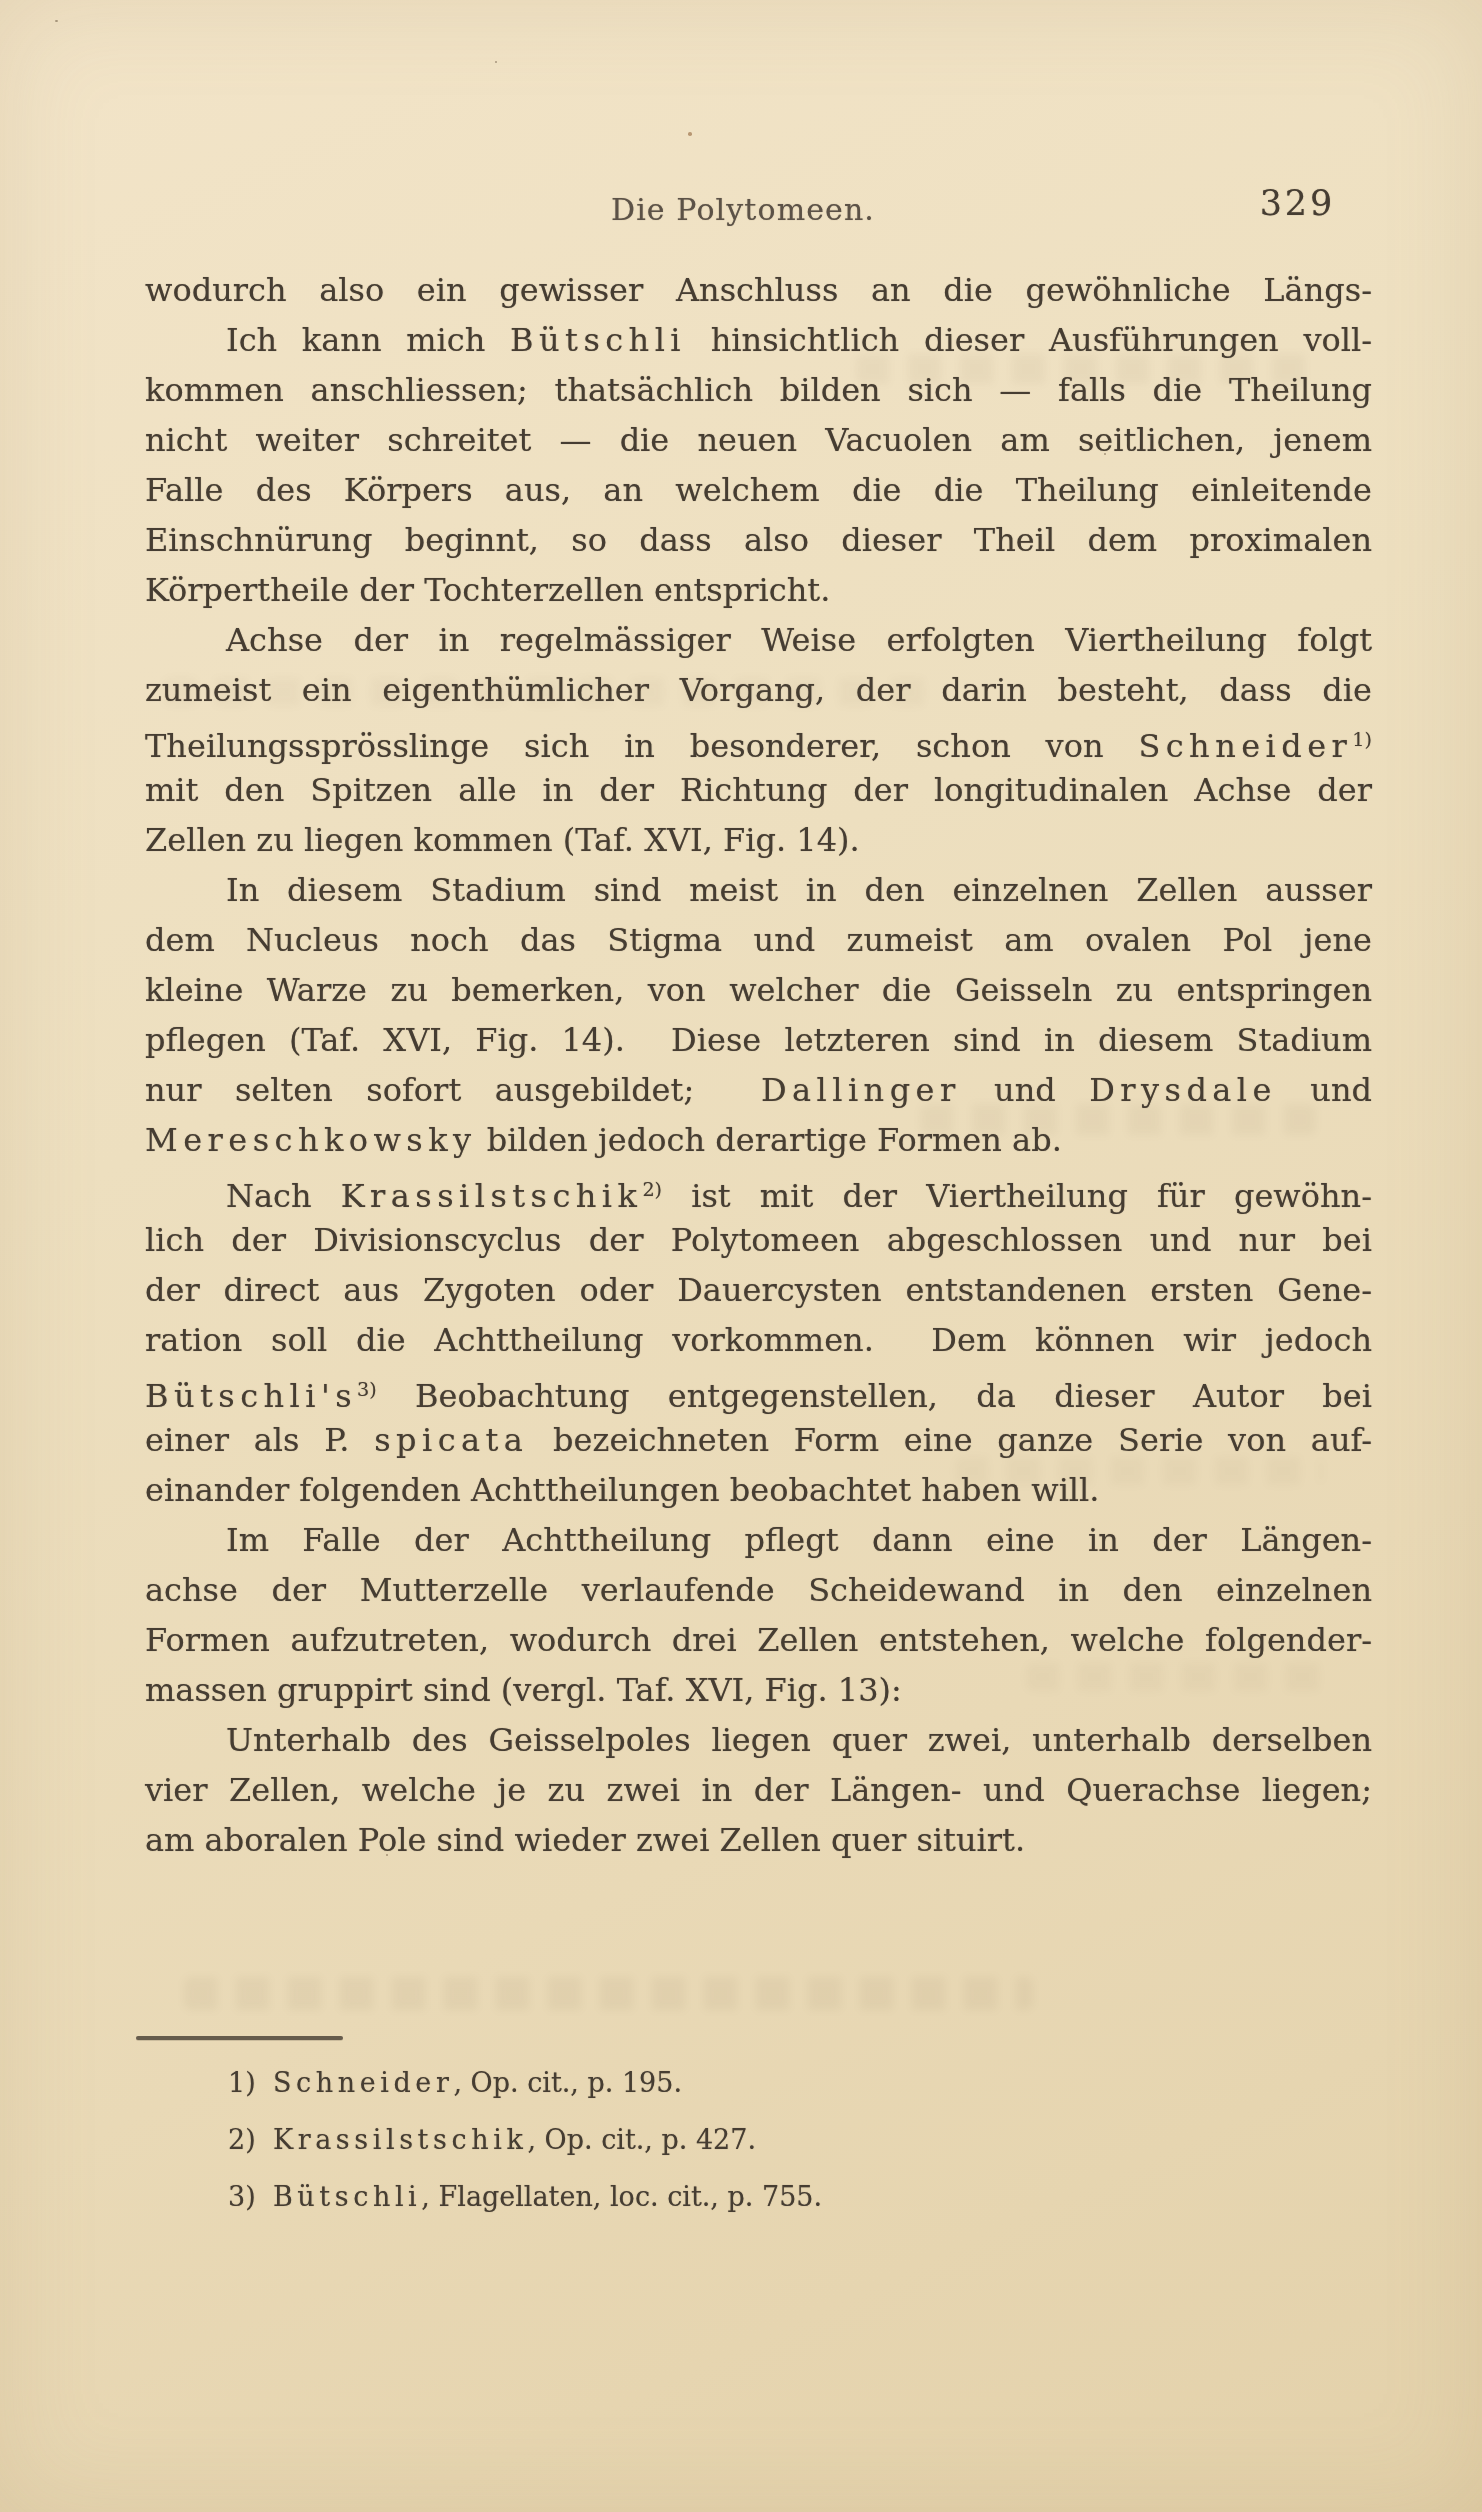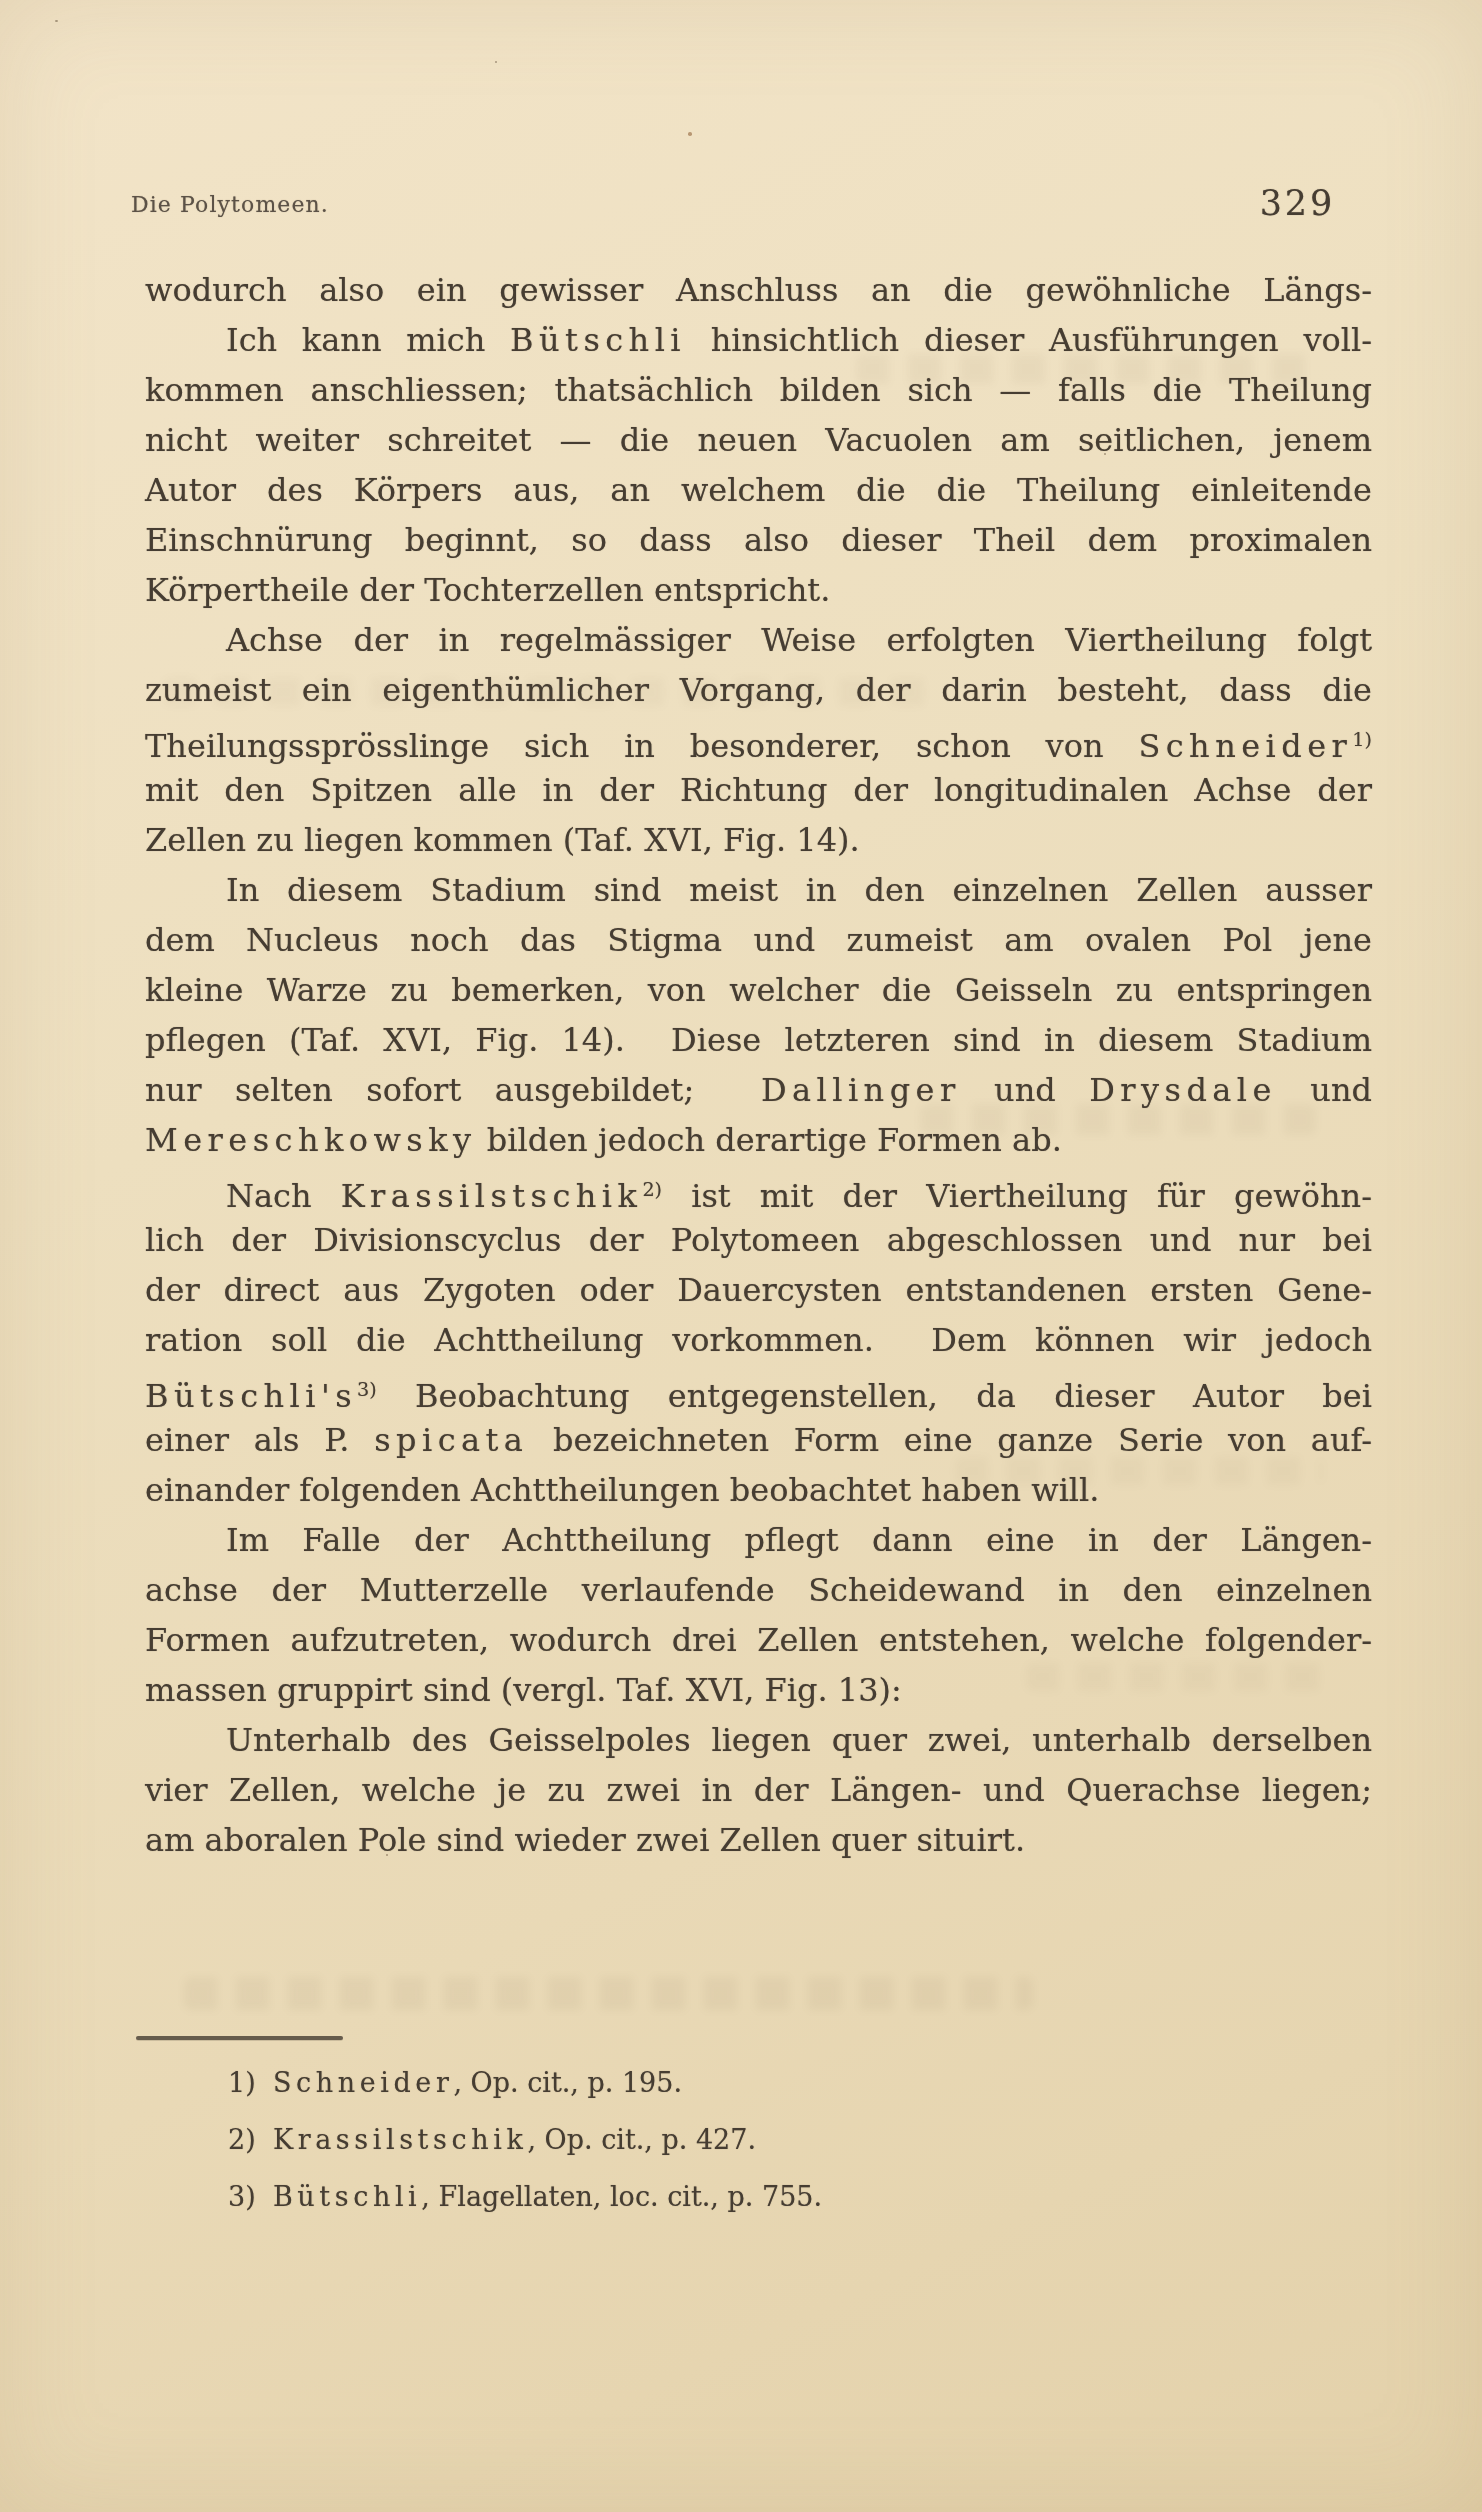--- a/index.html
+++ b/index.html
@@ -12,21 +12,21 @@
     position:absolute;inset:0;
     background:linear-gradient(155deg,
       var(--paper-light,#f2e4c8) 0%,
       var(--paper-mid,#eddfbf) 38%,
       var(--paper-mid2,#e9d9b6) 68%,
       var(--paper-dark,#e3d1aa) 100%);
     box-shadow:inset 0 0 99px rgba(167,137,92,.18);
   }
   .header-title{
     position:absolute;top:192px;left:131px;width:1224px;
-    font-size:22px;letter-spacing:1.1px;
+    text-align:center;font-size:30px;letter-spacing:1.1px;
     color:var(--ink-light,#5c5247);
   }
   .page-number{
     position:absolute;top:183px;right:147px;
     font-size:35px;letter-spacing:2.8px;color:var(--ink,#463d32);
   }
   .body-text{
     position:absolute;top:265px;left:145px;width:1227px;
     font-size:32px;color:var(--ink,#463d32);
   }
@@ -78,21 +78,21 @@
   <div class="speck" style="left:1330px;top:1033px;width:2.1px;height:1.4px"></div>
 
   <div class="header-title">Die Polytomeen.</div>
   <div class="page-number">329</div>
 
   <div class="body-text">
       <div class="line"><span>wodurch also ein gewisser Anschluss an die gewöhnliche Längs-</span></div>
       <div class="line indent"><span>Ich kann mich </span><span class="sp">Bütschli</span><span> hinsichtlich dieser Ausführungen voll-</span></div>
       <div class="line"><span>kommen anschliessen; thatsächlich bilden sich — falls die Theilung</span></div>
       <div class="line"><span>nicht weiter schreitet — die neuen Vacuolen am seitlichen, jenem</span></div>
-      <div class="line"><span>Autor des Körpers aus, an welchem die die Theilung einleitende</span></div>
+      <div class="line"><span>Falle des Körpers aus, an welchem die die Theilung einleitende</span></div>
       <div class="line"><span>Einschnürung beginnt, so dass also dieser Theil dem proximalen</span></div>
       <div class="line last"><span>Körpertheile der Tochterzellen entspricht.</span></div>
       <div class="line indent"><span>Achse der in regelmässiger Weise erfolgten Viertheilung folgt</span></div>
       <div class="line"><span>zumeist ein eigenthümlicher Vorgang, der darin besteht, dass die</span></div>
       <div class="line"><span>Theilungssprösslinge sich in besonderer, schon von </span><span class="sp">Schneider</span><span class="sup">1)</span></div>
       <div class="line"><span>mit den Spitzen alle in der Richtung der longitudinalen Achse der</span></div>
       <div class="line last"><span>Zellen zu liegen kommen (Taf. XVI, Fig. 14).</span></div>
       <div class="line indent"><span>In diesem Stadium sind meist in den einzelnen Zellen ausser</span></div>
       <div class="line"><span>dem Nucleus noch das Stigma und zumeist am ovalen Pol jene</span></div>
       <div class="line"><span>kleine Warze zu bemerken, von welcher die Geisseln zu entspringen</span></div>

